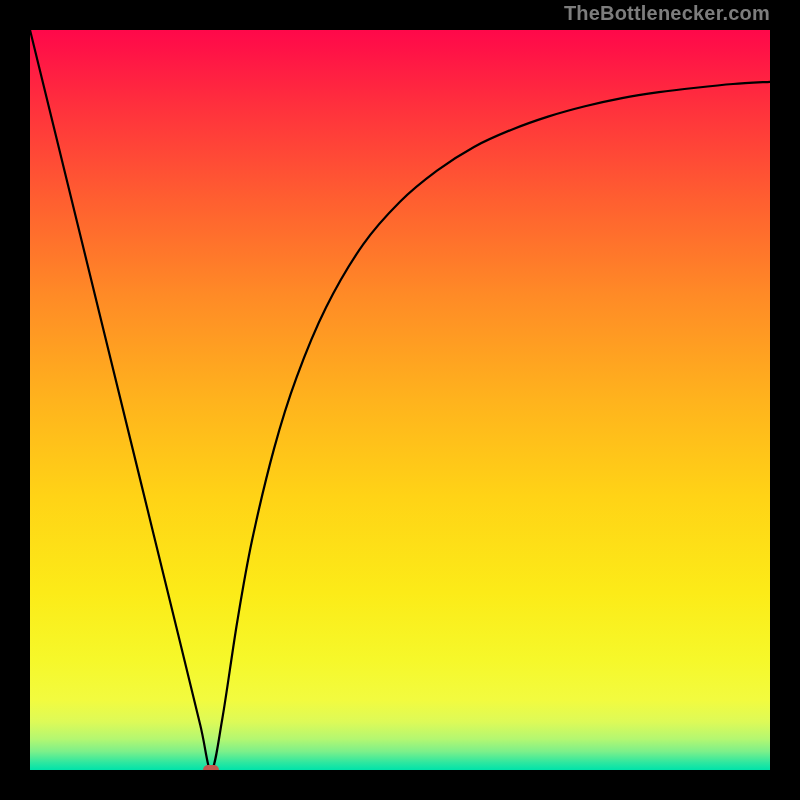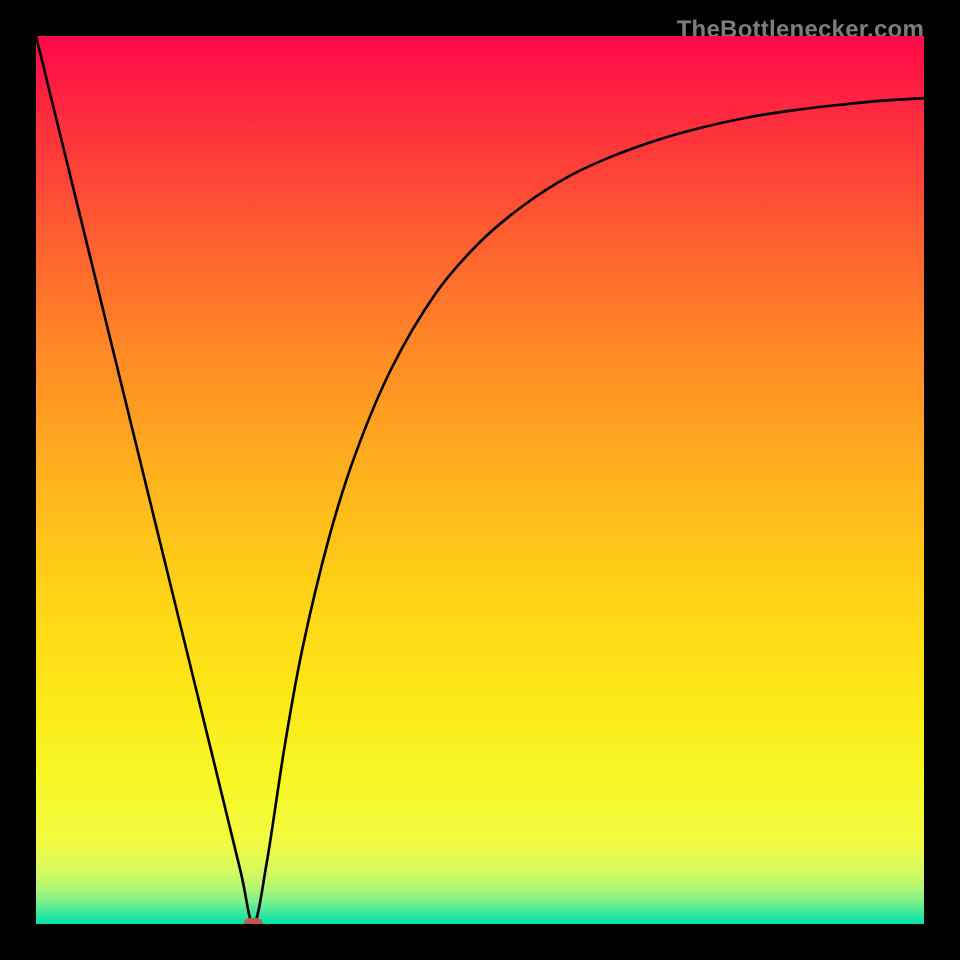--- a/index.html
+++ b/index.html
@@ -24,21 +24,21 @@
     height: 740px;
     background: #000;
     overflow: hidden;
   }
   .gradient {
     position: absolute;
     inset: 0;
   }
   .watermark {
     position: absolute;
-    top: 14px;
+    top: 2px;
     right: 30px;
     font-size: 20px;
     font-weight: 600;
     color: #7d7d7d;
     letter-spacing: 0.2px;
   }
   svg.curve {
     position: absolute;
     inset: 0;
     width: 100%;

